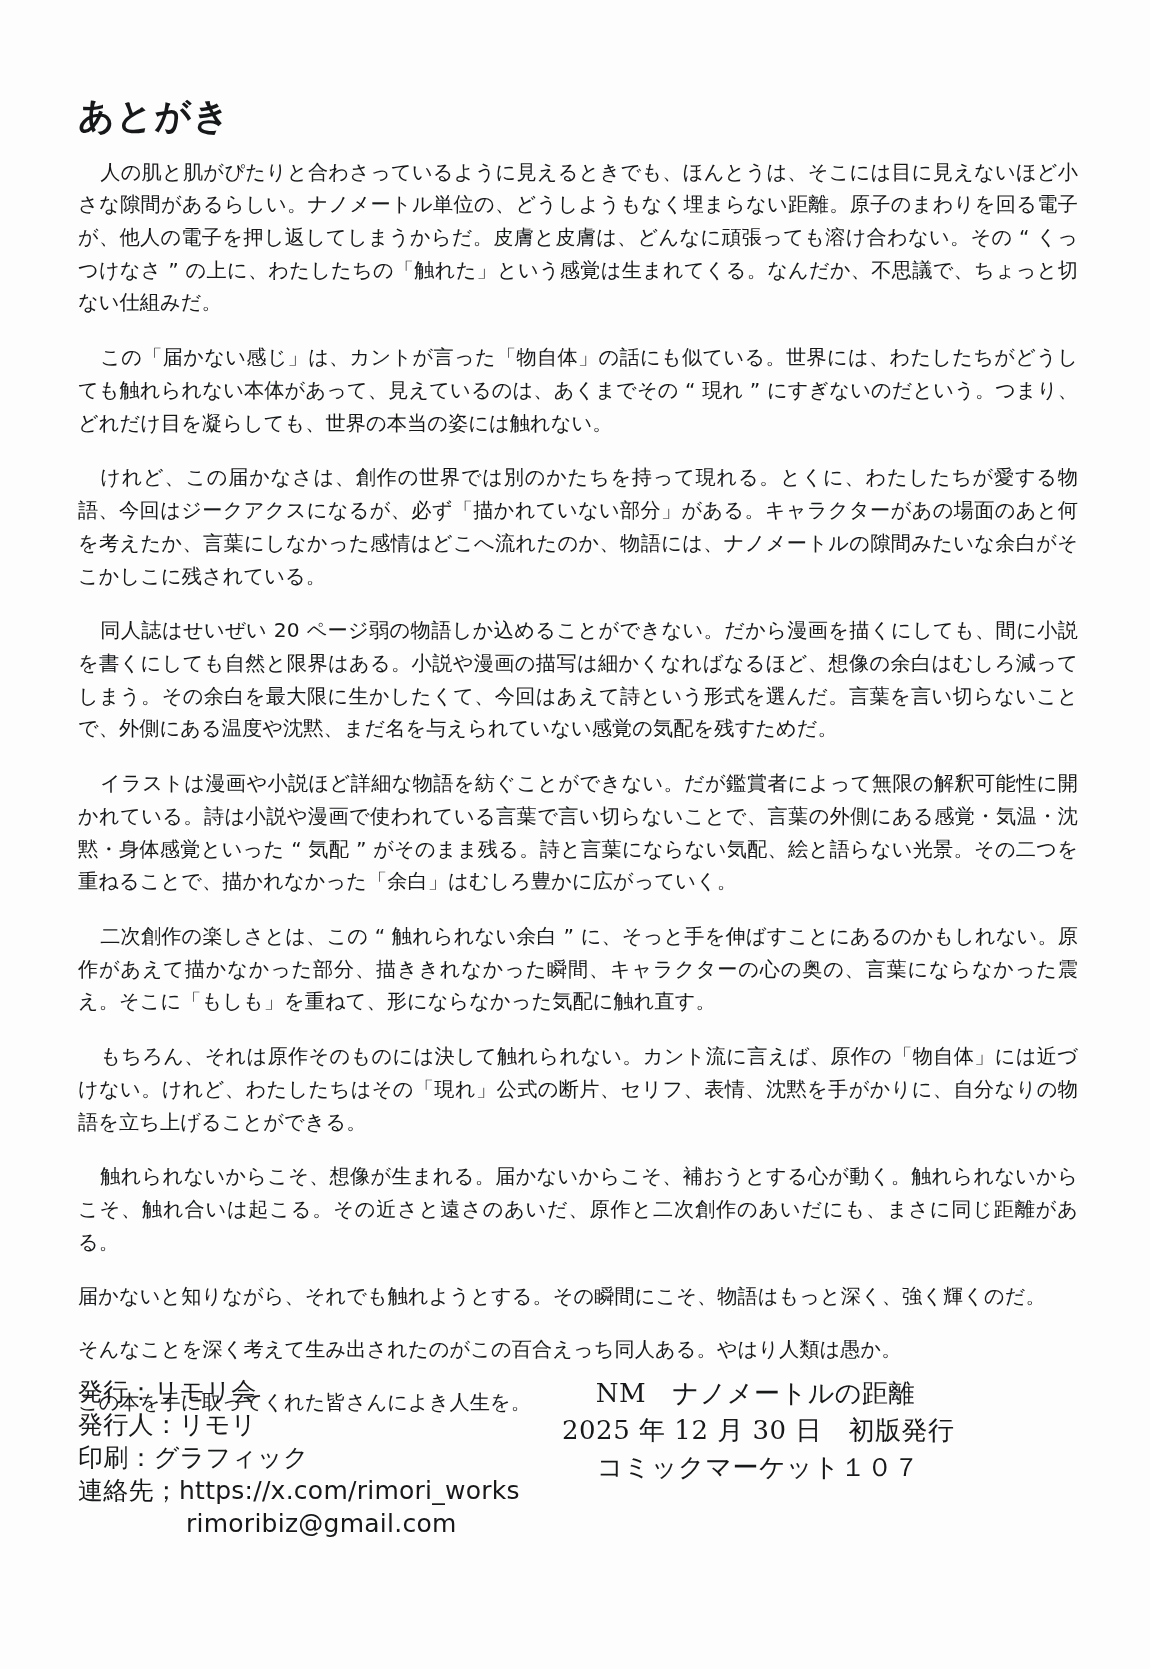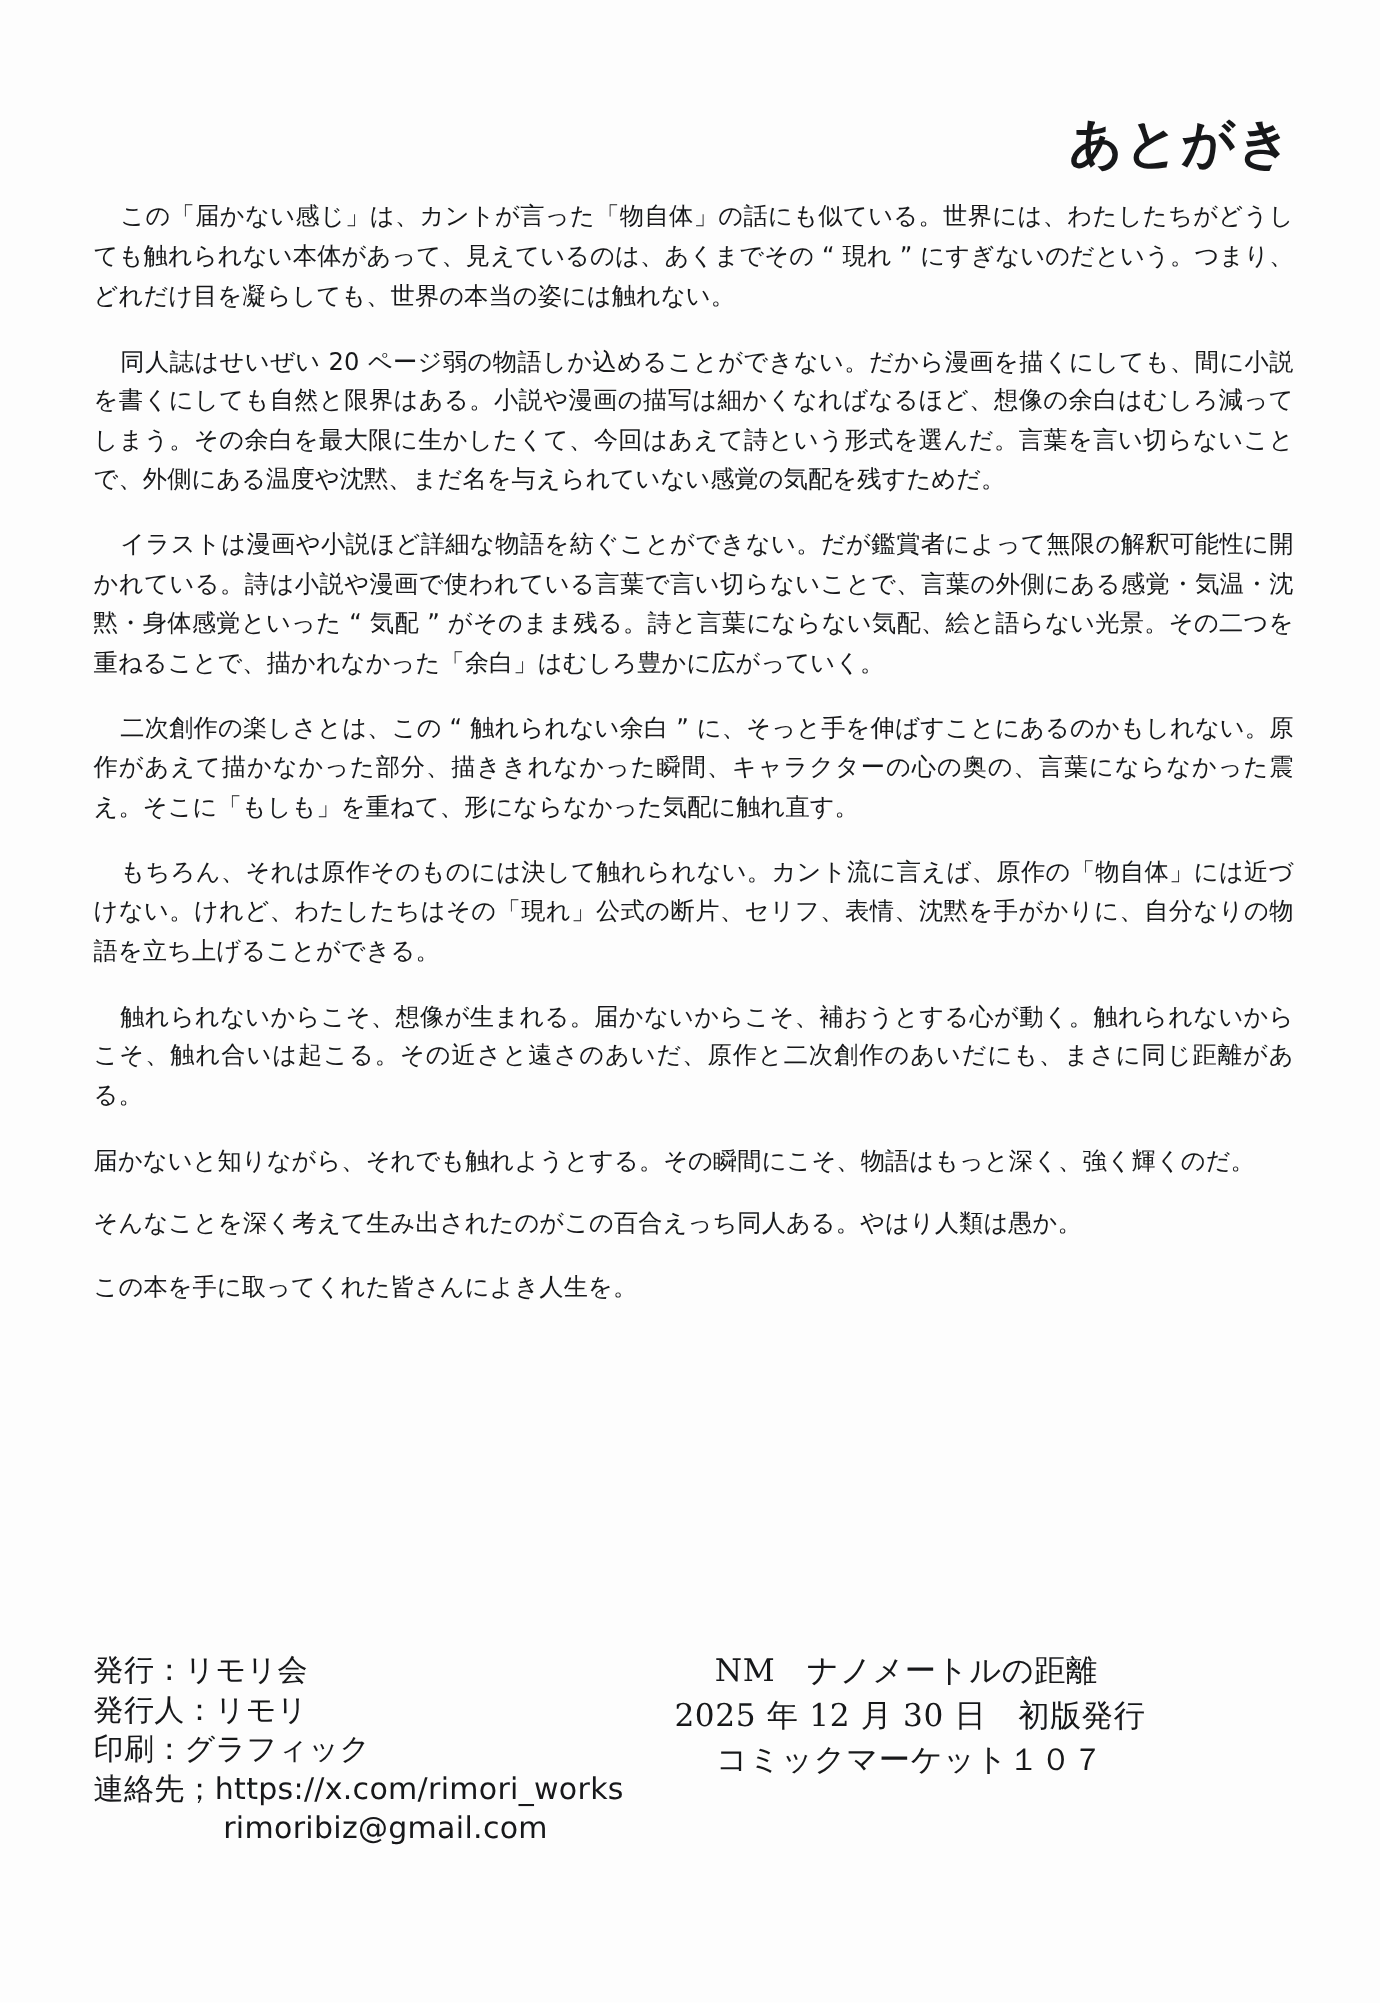--- a/index.html
+++ b/index.html
@@ -20,27 +20,26 @@
   }
 
   .content {
     position: absolute;
     left: 78px;
     top: 96px;
     width: 1000px;
   }
 
   .page-title {
-    font-size: 44px;
+    font-size: 36px;
     font-weight: 700;
     letter-spacing: 0.04em;
     line-height: 1.1;
     margin: 0 0 20px 0;
-    font-family: Liberation Serif, serif;
-    text-align: right;
+    font-family: Liberation Sans, sans-serif;
   }
 
   .body-text {
     font-size: 20.2px;
     line-height: 1.62;
     text-align: justify;
     text-justify: inter-character;
     letter-spacing: 0.004em;
   }
 
@@ -113,21 +112,23 @@
 </head>
 <body>
 
 <div class="page">
 
   <div class="content">
 
     <h1 class="page-title">あとがき</h1>
 
     <div class="body-text">
+      <p class="indent">人の肌と肌がぴたりと合わさっているように見えるときでも、ほんとうは、そこには目に見えないほど小さな隙間があるらしい。ナノメートル単位の、どうしようもなく埋まらない距離。原子のまわりを回る電子が、他人の電子を押し返してしまうからだ。皮膚と皮膚は、どんなに頑張っても溶け合わない。その “ くっつけなさ ” の上に、わたしたちの「触れた」という感覚は生まれてくる。なんだか、不思議で、ちょっと切ない仕組みだ。</p>
       <p class="indent">この「届かない感じ」は、カントが言った「物自体」の話にも似ている。世界には、わたしたちがどうしても触れられない本体があって、見えているのは、あくまでその “ 現れ ” にすぎないのだという。つまり、どれだけ目を凝らしても、世界の本当の姿には触れない。</p>
+      <p class="indent">けれど、この届かなさは、創作の世界では別のかたちを持って現れる。とくに、わたしたちが愛する物語、今回はジークアクスになるが、必ず「描かれていない部分」がある。キャラクターがあの場面のあと何を考えたか、言葉にしなかった感情はどこへ流れたのか、物語には、ナノメートルの隙間みたいな余白がそこかしこに残されている。</p>
       <p class="indent">同人誌はせいぜい 20 ページ弱の物語しか込めることができない。だから漫画を描くにしても、間に小説を書くにしても自然と限界はある。小説や漫画の描写は細かくなればなるほど、想像の余白はむしろ減ってしまう。その余白を最大限に生かしたくて、今回はあえて詩という形式を選んだ。言葉を言い切らないことで、外側にある温度や沈黙、まだ名を与えられていない感覚の気配を残すためだ。</p>
       <p class="indent">イラストは漫画や小説ほど詳細な物語を紡ぐことができない。だが鑑賞者によって無限の解釈可能性に開かれている。詩は小説や漫画で使われている言葉で言い切らないことで、言葉の外側にある感覚・気温・沈黙・身体感覚といった “ 気配 ” がそのまま残る。詩と言葉にならない気配、絵と語らない光景。その二つを重ねることで、描かれなかった「余白」はむしろ豊かに広がっていく。</p>
       <p class="indent">二次創作の楽しさとは、この “ 触れられない余白 ” に、そっと手を伸ばすことにあるのかもしれない。原作があえて描かなかった部分、描ききれなかった瞬間、キャラクターの心の奥の、言葉にならなかった震え。そこに「もしも」を重ねて、形にならなかった気配に触れ直す。</p>
       <p class="indent">もちろん、それは原作そのものには決して触れられない。カント流に言えば、原作の「物自体」には近づけない。けれど、わたしたちはその「現れ」公式の断片、セリフ、表情、沈黙を手がかりに、自分なりの物語を立ち上げることができる。</p>
       <p class="indent">触れられないからこそ、想像が生まれる。届かないからこそ、補おうとする心が動く。触れられないからこそ、触れ合いは起こる。その近さと遠さのあいだ、原作と二次創作のあいだにも、まさに同じ距離がある。</p>
 
       <p class="noindent tight">届かないと知りながら、それでも触れようとする。その瞬間にこそ、物語はもっと深く、強く輝くのだ。</p>
       <p class="noindent tight">そんなことを深く考えて生み出されたのがこの百合えっち同人ある。やはり人類は愚か。</p>
       <p class="noindent tight">この本を手に取ってくれた皆さんによき人生を。</p>
     </div>

